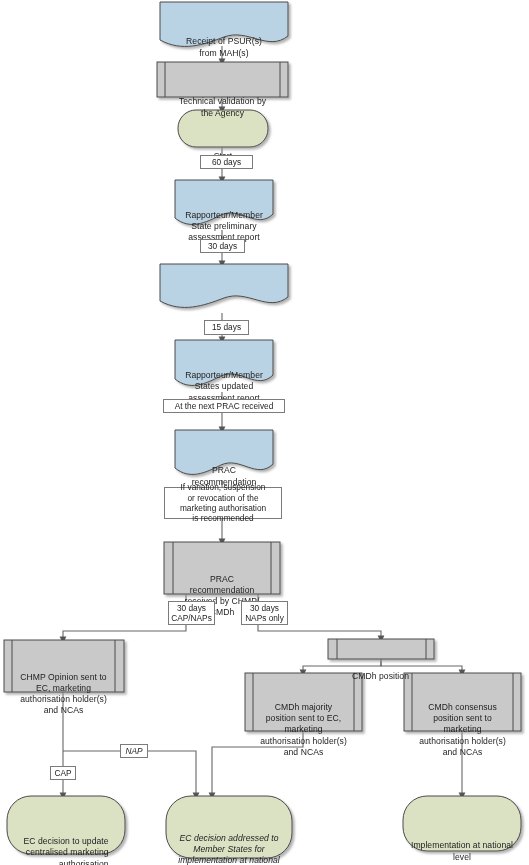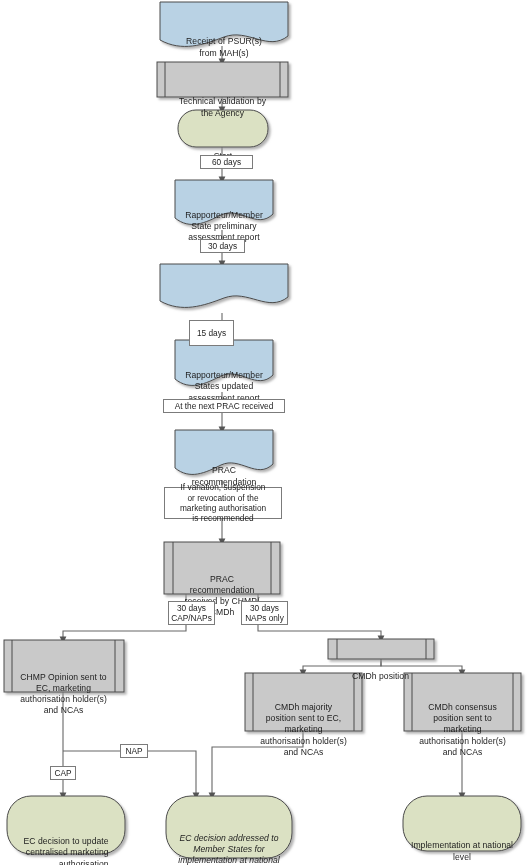--- a/index.html
+++ b/index.html
@@ -247,32 +247,32 @@
 implementation at national
 level</div>
 
   <div class="node" style="left:403px;top:796px;width:118px;height:55px;">Implementation at national
 level</div>
 
   <div class="edge-label" style="left:200px;top:155px;width:53px;height:14px;">60 days</div>
 
   <div class="edge-label" style="left:200px;top:239px;width:45px;height:14px;">30 days</div>
 
-  <div class="edge-label" style="left:189px;top:320px;width:45px;height:26px;">15 days</div>
+  <div class="edge-label" style="left:204px;top:320px;width:45px;height:15px;">15 days</div>
 
   <div class="edge-label" style="left:163px;top:399px;width:122px;height:14px;">At the next PRAC received</div>
 
   <div class="edge-label" style="left:164px;top:487px;width:118px;height:32px;">If variation, suspension
 or revocation of the
 marketing authorisation
 is recommended</div>
 
   <div class="edge-label" style="left:168px;top:601px;width:47px;height:24px;">30 days
 CAP/NAPs</div>
 
   <div class="edge-label" style="left:241px;top:601px;width:47px;height:24px;">30 days
 NAPs only</div>
 
-  <div class="edge-label" style="left:120px;top:744px;width:28px;height:14px;">NAP</div>
+  <div class="edge-label" style="left:120px;top:744px;width:28px;height:14px;font-style:italic;">NAP</div>
 
   <div class="edge-label" style="left:50px;top:766px;width:26px;height:14px;">CAP</div>
 
 </div>
 
 </body></html>

